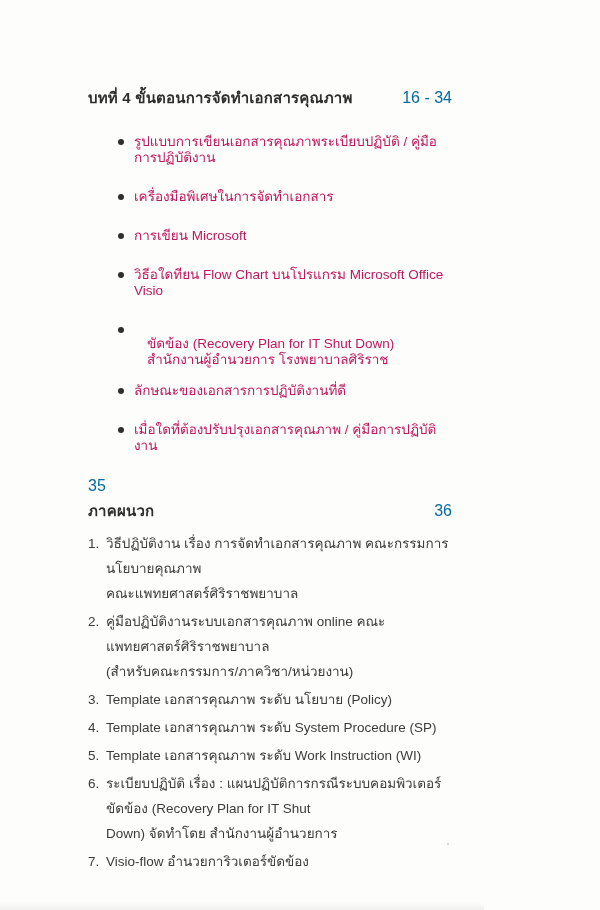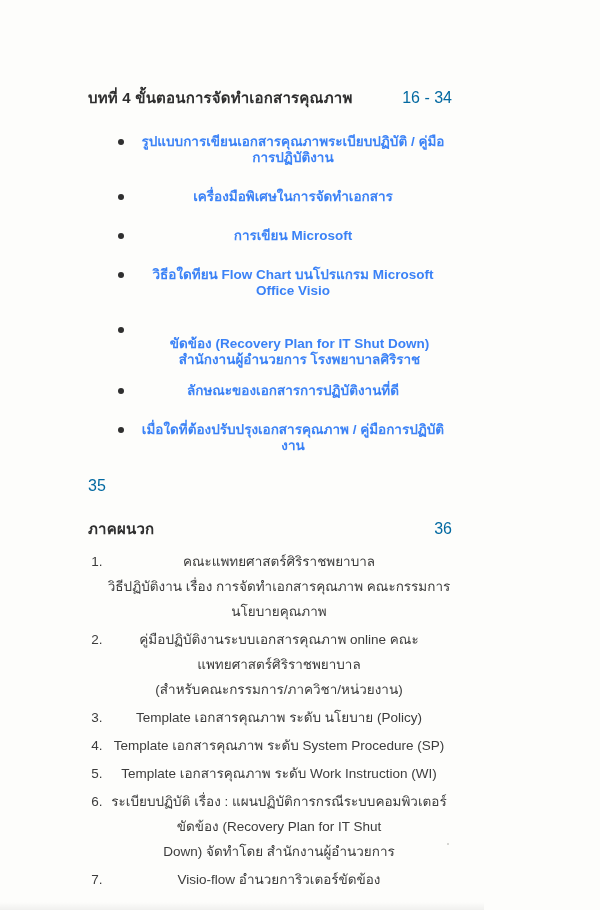--- a/index.html
+++ b/index.html
@@ -9,21 +9,20 @@
     font-family: "Liberation Sans", "DejaVu Sans", sans-serif;
     color: #3c3c3c;
     overflow: hidden;
   }
   .page {
     position: relative;
     width: 484px; height: 910px;
     box-sizing: border-box;
     padding: 86px 32px 0 88px;
     background: #fdfdfb;
-    text-align: center;
   }
   .page::after { 
     content: "";
     position: absolute; left: 0; right: 0; bottom: 0; height: 8px;
     background: linear-gradient(to bottom, rgba(0,0,0,0), rgba(0,0,0,0.05));
   }
   .speck {
     position: absolute; left: 447px; top: 843px;
     width: 2px; height: 2px; border-radius: 50%;
     background: #c9c9c4;
@@ -32,31 +31,31 @@
     display: flex; justify-content: space-between; align-items: baseline;
   }
   .chapter-title {
     font-weight: bold; font-size: 15px; color: #2e2e2e; letter-spacing: 0.2px;
   }
   .pages { font-size: 16px; color: #0369a1; }
   ul.bullets { list-style: none; margin: 24px 0 0 0; padding: 0 0 0 30px; }
   ul.bullets li {
     display: flex; align-items: flex-start;
     margin-bottom: 23px;
-    font-size: 13.5px; line-height: 16px; color: #3b82f6; font-weight: bold;
+    font-size: 13.5px; line-height: 16px; color: #be185d;
   }
   ul.bullets li.two-line { margin-bottom: 15px; }
   .dot {
     flex: none; width: 6px; height: 6px; border-radius: 50%;
     background: #2f2f2f; margin: 5px 10px 0 0;
   }
   .blines { flex: 1; }
   .blines .cont { margin-top: 14px; padding-left: 13px; }
   .sec-ch5 { margin-top: 20px; }
-  .sec-app { margin-top: 22px; }
+  .sec-app { margin-top: 4px; }
   ol.appendix { list-style: none; margin: 8px 0 0 0; padding: 0; }
   ol.appendix li {
     display: flex; align-items: flex-start;
     font-size: 13.5px; line-height: 25px; color: #3c3c3c;
     margin-bottom: 3px;
   }
   .num { flex: none; width: 18px; }
   .nlines { flex: 1; }
 </style>
 </head>
@@ -108,22 +107,22 @@
 
   <div class="chapter-row sec-app">
     <span class="chapter-title">ภาคผนวก</span>
     <span class="pages">36</span>
   </div>
 
   <ol class="appendix">
     <li>
       <span class="num">1.</span>
       <span class="nlines">
+        <div>วิธีปฏิบัติงาน เรื่อง การจัดทำเอกสารคุณภาพ คณะกรรมการนโยบายคุณภาพ</div>
         <div>คณะแพทยศาสตร์ศิริราชพยาบาล</div>
-        <div>วิธีปฏิบัติงาน เรื่อง การจัดทำเอกสารคุณภาพ คณะกรรมการนโยบายคุณภาพ</div>
       </span>
     </li>
     <li>
       <span class="num">2.</span>
       <span class="nlines">
         <div>คู่มือปฏิบัติงานระบบเอกสารคุณภาพ online คณะแพทยศาสตร์ศิริราชพยาบาล</div>
         <div>(สำหรับคณะกรรมการ/ภาควิชา/หน่วยงาน)</div>
       </span>
     </li>
     <li>

